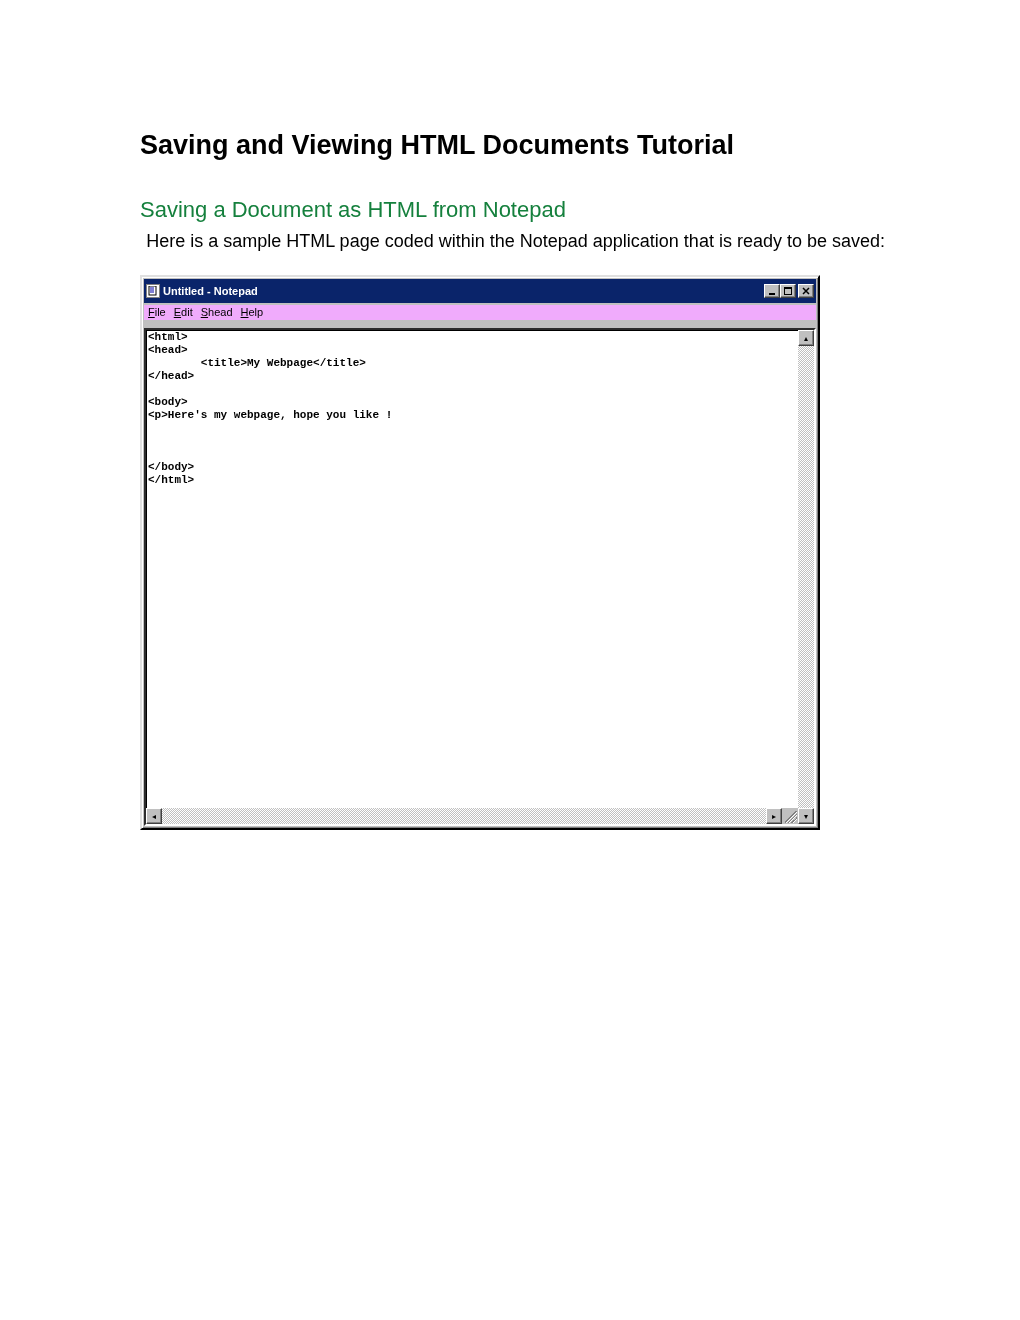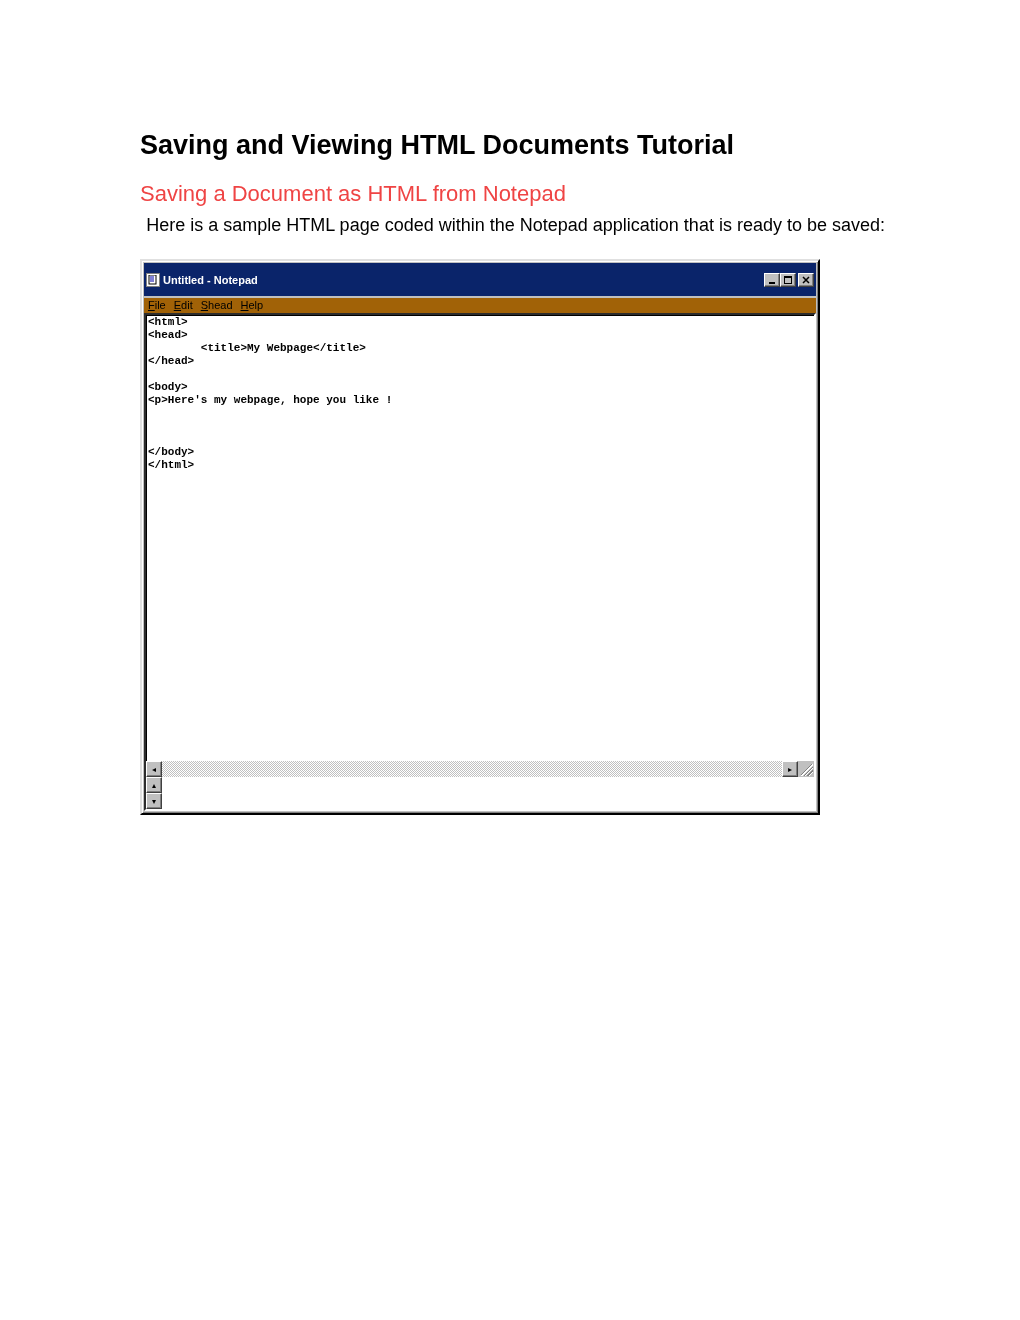--- a/index.html
+++ b/index.html
@@ -10,29 +10,29 @@
     font-family: Arial, Helvetica, sans-serif;
     width: 1020px;
   }
   .page {
     padding: 130px 135px 0 140px;
   }
   h1 {
     font-family: Arial, Helvetica, sans-serif;
     font-size: 27px;
     font-weight: bold;
-    margin: 0 0 20px 0;
+    margin: 0 0 36px 0;
     color: #000;
   }
   h2 {
     font-family: Arial, Helvetica, sans-serif;
     font-size: 22px;
     font-weight: normal;
     margin: 0 0 6px 0;
-    color: #ef4444;
+    color: #15803d;
   }
   p.intro {
     font-family: Arial, Helvetica, sans-serif;
     font-size: 18px;
     margin: 0 0 22px 0;
     line-height: 1.35;
     color: #000;
     text-align: right;
   }
 
@@ -42,21 +42,21 @@
     border: 2px solid #000;
     border-top-color: #e0e0e0;
     border-left-color: #e0e0e0;
     background: #c0c0c0;
     box-shadow: inset 1px 1px 0 #fff, inset -1px -1px 0 #808080;
     position: relative;
   }
   .titlebar {
     background: #000080;
     background: linear-gradient(to right, #0a246a, #0a246a);
-    height: 33px;
+    height: 24px;
     display: flex;
     align-items: center;
     padding: 0 2px;
     margin: 2px;
   }
   .titlebar-icon {
     width: 14px;
     height: 14px;
     margin-right: 3px;
     display: inline-flex;
@@ -94,48 +94,47 @@
     display: inline-flex;
     align-items: center;
     justify-content: center;
     line-height: 1;
     margin-left: 0;
   }
   .winbtn.close { margin-left: 2px; }
   .winbtn svg { display:block; }
 
   .menubar {
-    background: #a16207;
+    background: #f0abfc;
     padding: 1px 4px 2px 4px;
     font-family: Tahoma, "MS Sans Serif", Arial, sans-serif;
     font-size: 11px;
     display: flex;
     gap: 8px;
     border-bottom: 0;
     margin: 0 2px;
   }
   .menuitem {
     color: #000;
     cursor: default;
   }
   .menuitem u { text-decoration: underline; }
 
   .client-wrap {
     display: flex;
-    margin: 0 2px 2px 2px;
+    margin: 8px 2px 2px 2px;
     border: 2px inset #fff;
     border-top-color: #808080;
     border-left-color: #808080;
     border-right-color: #fff;
     border-bottom-color: #fff;
     box-shadow: inset 1px 1px 0 #000;
     background: #fff;
     height: 498px;
     position: relative;
-    flex-direction: column;
   }
   .editor {
     flex: 1;
     font-family: "Courier New", monospace;
     font-size: 11px;
     font-weight: bold;
     line-height: 1.18;
     white-space: pre;
     padding: 1px 2px;
     overflow: hidden;

